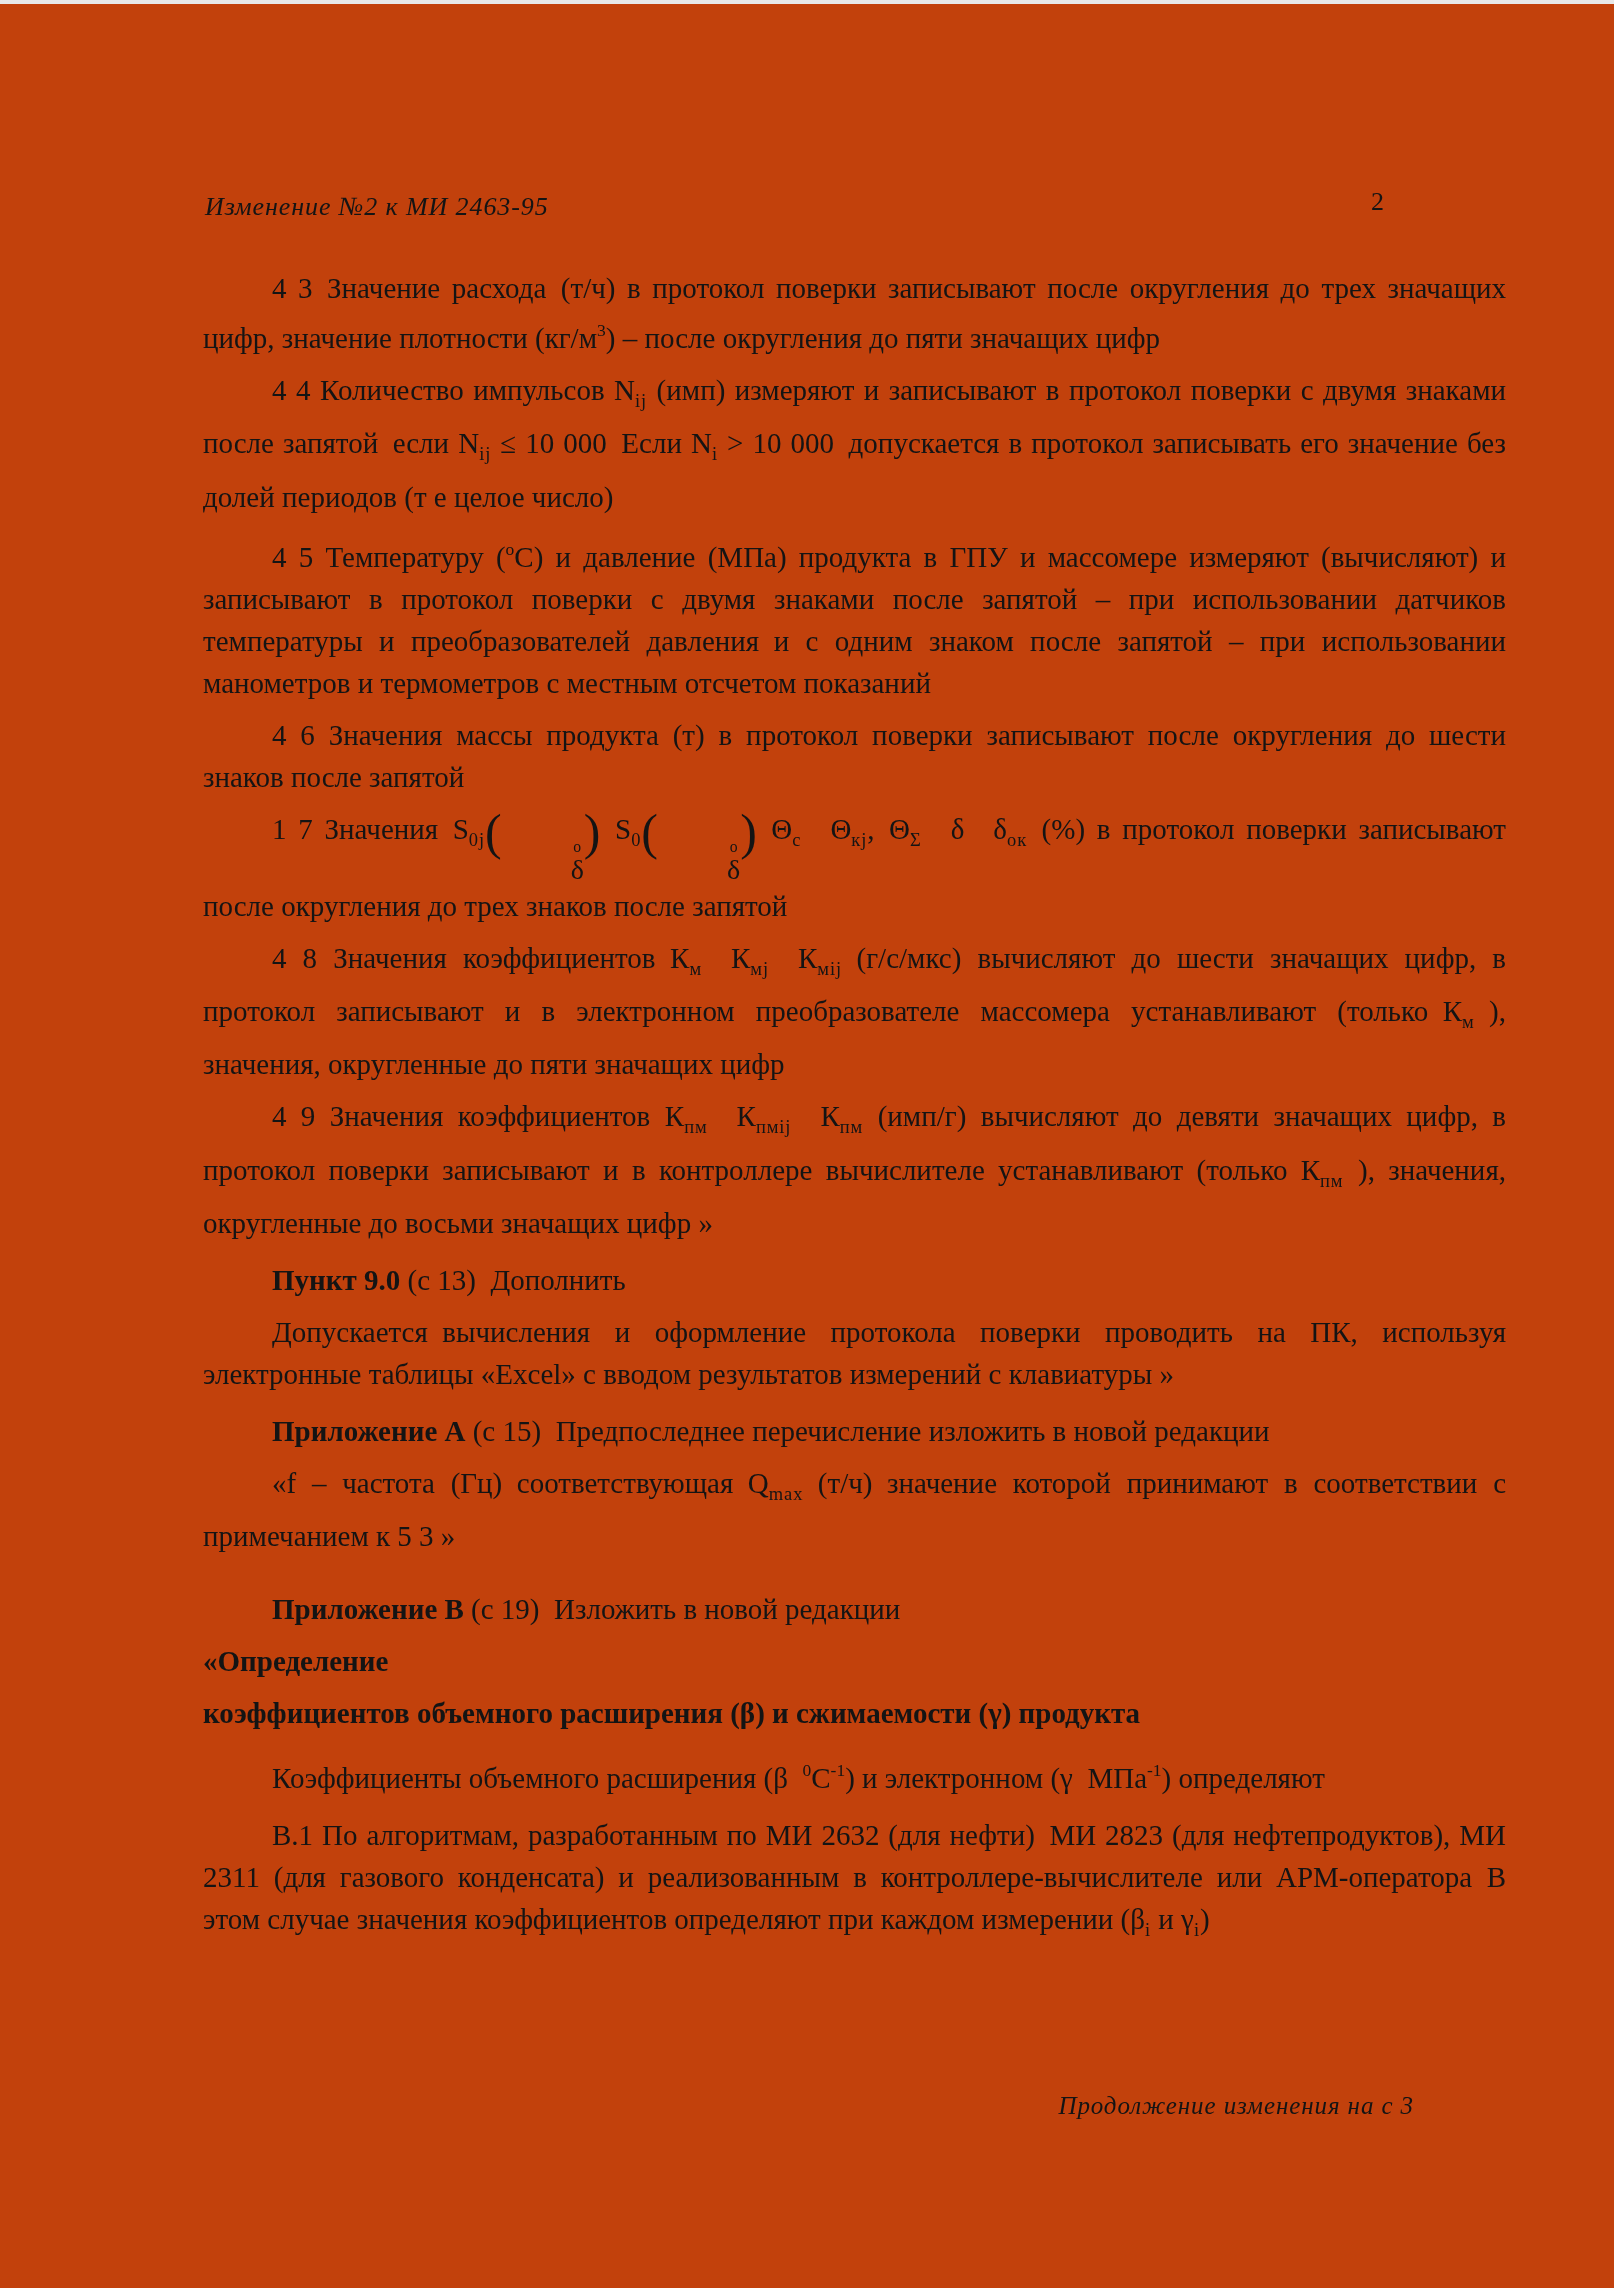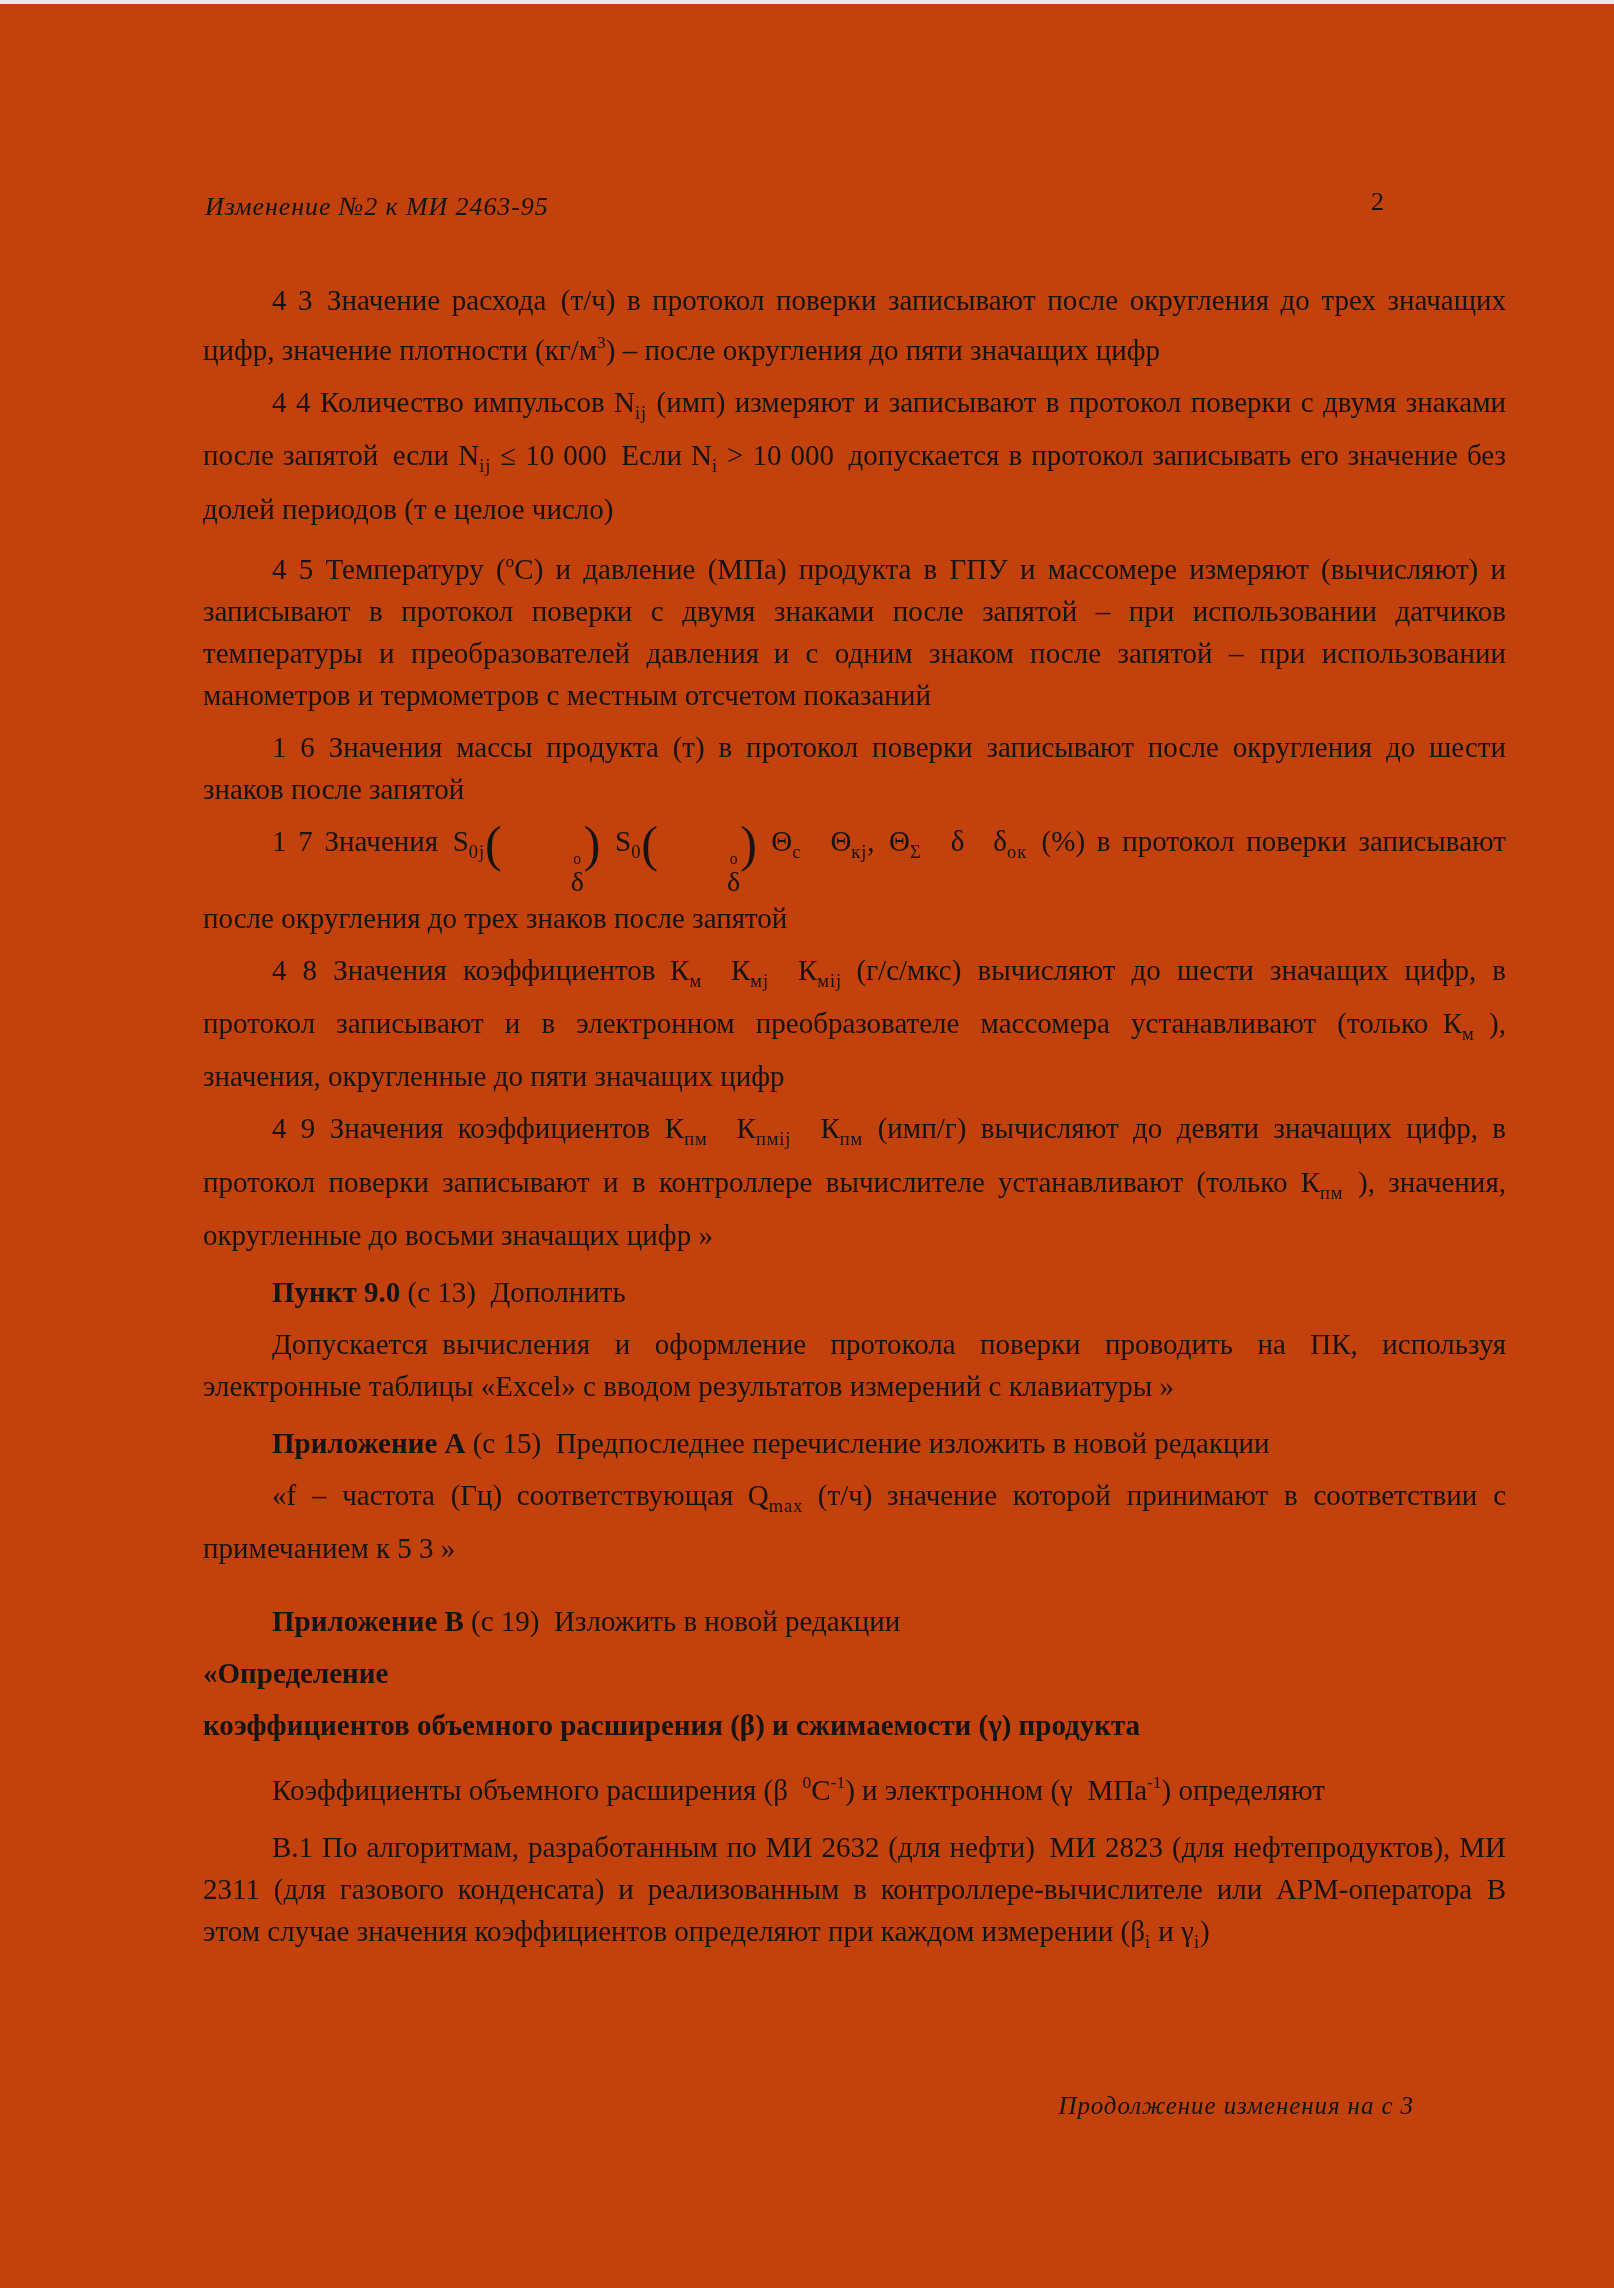--- a/index.html
+++ b/index.html
@@ -10,21 +10,21 @@
     background:#c2410c;
     color:#141414;
     font-family:"Liberation Serif", serif;
     overflow:hidden;
   }
   .header { position:absolute; top:188px; left:205px; right:110px; height:37px; }
   .h-title { font-style:italic; font-size:26px; letter-spacing:0.9px; }
   .h-num { position:absolute; right:120px; top:-5.5px; font-size:26px; font-style:normal; }
 
   .body {
-    position:absolute; top:275px; left:203px; width:1303px;
+    position:absolute; top:263px; left:203px; width:1303px;
     font-size:29px; line-height:42px;
     text-align:justify;
   }
   .para { margin:0 0 10px 0; text-indent:69px; }
   .gap-top { margin-top:14.8px; }
   .gap-top-lg { margin-top:31px; }
   .center-h { margin:0 0 10px 0; text-indent:0; text-align:left; font-weight:bold; }
 
   .bold { font-weight:bold; }
   .sub { font-size:18.5px; vertical-align:-7.4px; letter-spacing:0.9px; }
@@ -43,21 +43,21 @@
 
   <div class="header">
     <span class="h-title">Изменение №2 к МИ 2463-95</span>
     <span class="h-num">2</span>
   </div>
 
   <div class="body">
     <p class="para"><span class="run">4 3 Значение расхода (т/ч) в протокол поверки записывают после округления до трех значащих цифр, значение плотности (кг/м</span><span class="sup">3</span><span class="run">) – после округления до пяти значащих цифр</span></p>
     <p class="para"><span class="run">4 4 Количество импульсов N</span><span class="sub">ij</span><span class="run"> (имп) измеряют и записывают в протокол поверки с двумя знаками после запятой если N</span><span class="sub">ij</span><span class="run"> ≤ 10&nbsp;000 Если N</span><span class="sub">i</span><span class="run"> &gt; 10&nbsp;000 допускается в протокол записывать его значение без долей периодов (т е целое число)</span></p>
     <p class="para"><span class="run">4 5 Температуру (</span><span class="sup">о</span><span class="run">С) и давление (МПа) продукта в ГПУ и массомере измеряют (вычисляют) и записывают в протокол поверки с двумя знаками после запятой – при использовании датчиков температуры и преобразователей давления и с одним знаком после запятой – при использовании манометров и термометров с местным отсчетом показаний</span></p>
-    <p class="para"><span class="run">1 6 Значения массы продукта (т) в протокол поверки записывают после округления до шести знаков после запятой</span></p>
+    <p class="para"><span class="run">4 6 Значения массы продукта (т) в протокол поверки записывают после округления до шести знаков после запятой</span></p>
     <p class="para"><span class="run">1 7 Значения S</span><span class="sub">0j</span><span class="bigp">(</span><span class="stack">
           <span class="stk-top">о</span>
           <span class="stk-bot">δ</span>
         </span><span class="bigp">)</span><span class="run"> S</span><span class="sub">0</span><span class="bigp">(</span><span class="stack">
           <span class="stk-top">о</span>
           <span class="stk-bot">δ</span>
         </span><span class="bigp">)</span><span class="run"> Θ</span><span class="sub">с</span><span class="run"> Θ</span><span class="sub">кj</span><span class="run">, Θ</span><span class="sub">Σ</span><span class="run"> δ δ</span><span class="sub">ок</span><span class="run"> (%) в протокол поверки записывают после округления до трех знаков после запятой</span></p>
     <p class="para"><span class="run">4 8 Значения коэффициентов К</span><span class="sub">м</span><span class="run"> К</span><span class="sub">мj</span><span class="run"> К</span><span class="sub">мij</span><span class="run"> (г/с/мкс) вычисляют до шести значащих цифр, в протокол записывают и в электронном преобразователе массомера устанавливают (только К</span><span class="sub">м</span><span class="run"> ), значения, округленные до пяти значащих цифр</span></p>
     <p class="para"><span class="run">4 9 Значения коэффициентов К</span><span class="sub">пм</span><span class="run"> К</span><span class="sub">пмij</span><span class="run"> К</span><span class="sub">пм</span><span class="run"> (имп/г) вычисляют до девяти значащих цифр, в протокол поверки записывают и в контроллере вычислителе устанавливают (только К</span><span class="sub">пм</span><span class="run"> ), значе­ния, округленные до восьми значащих цифр »</span></p>
     <p class="para gap-top"><span class="bold">Пункт 9.0</span><span class="run"> (с 13) Дополнить</span></p>

